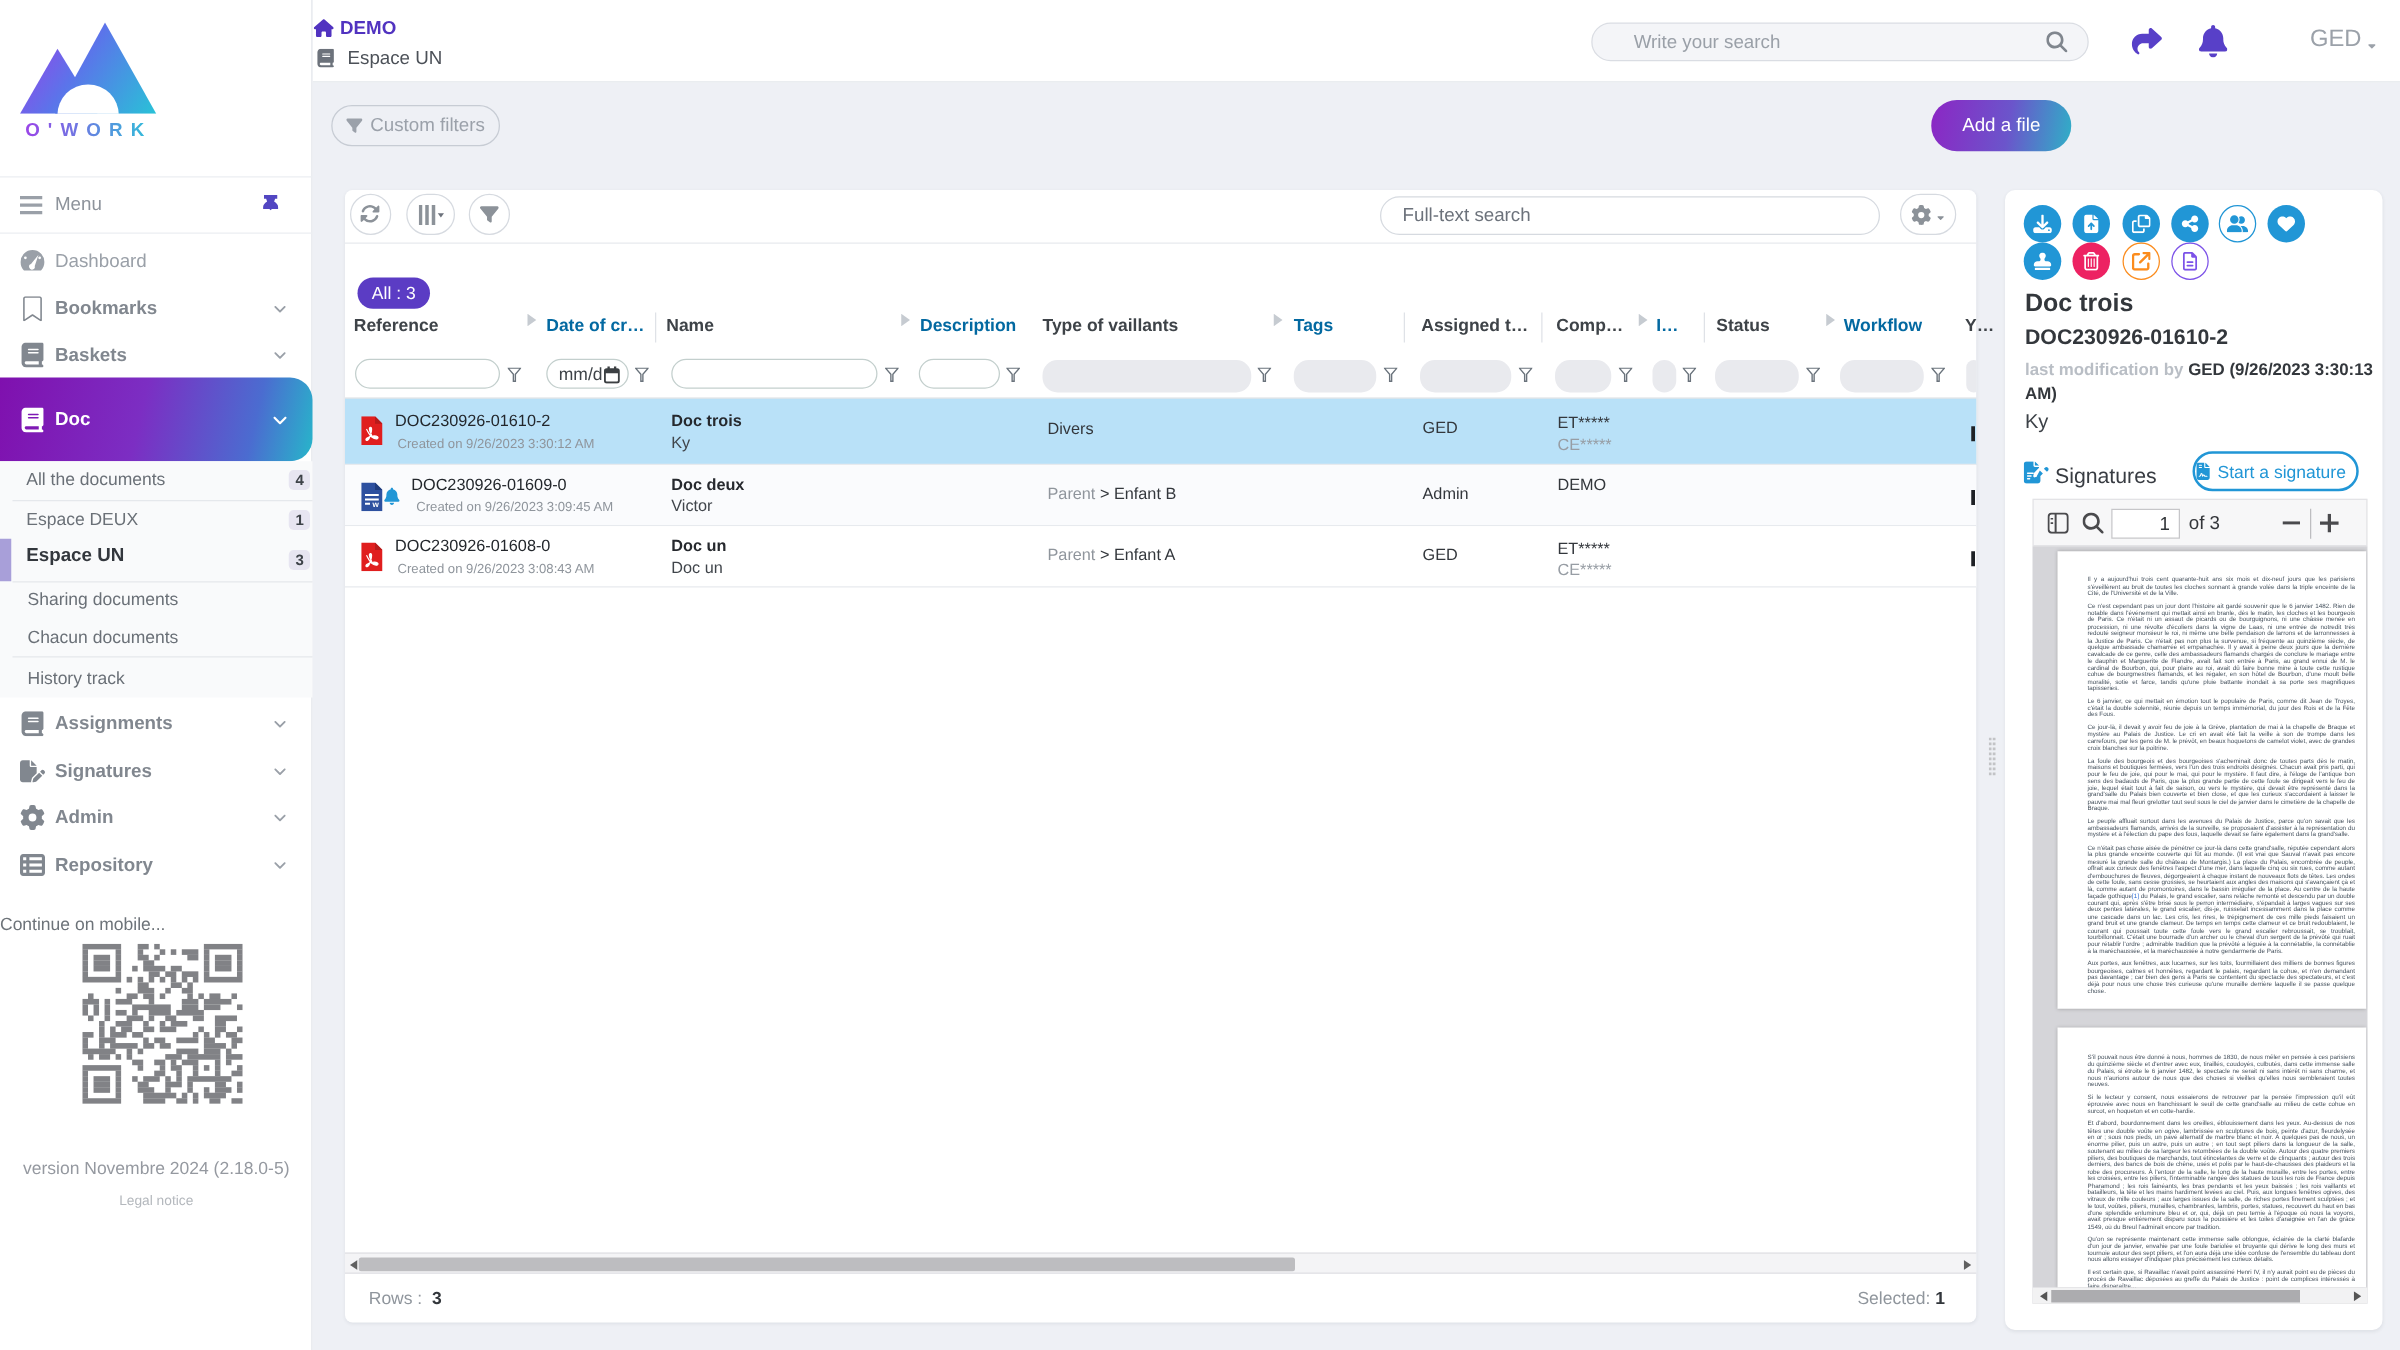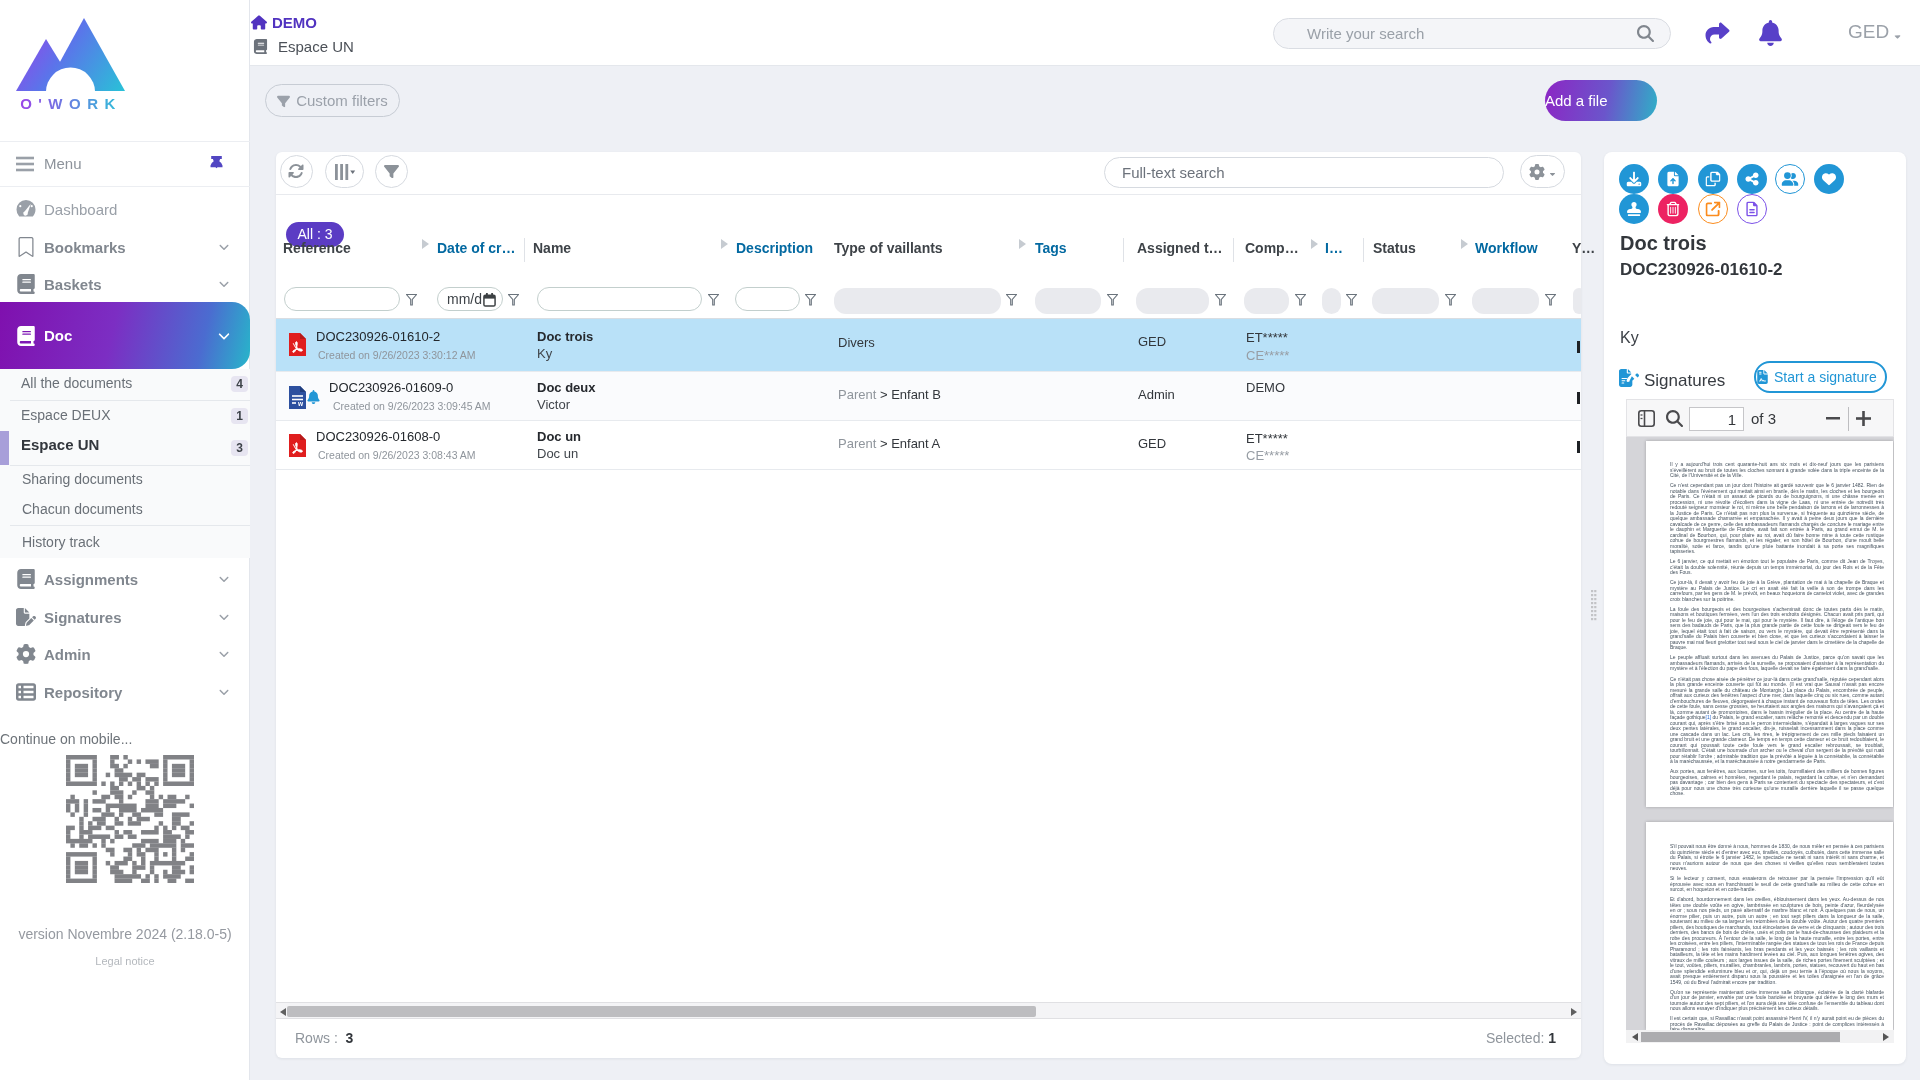--- a/index.html
+++ b/index.html
@@ -18,21 +18,21 @@
 #submenu { position:absolute; left:0; top:369px; width:250px; height:189px; background:#f9fafb; font-size:14px; color:#6a7077; }
 .subitem { position:absolute; left:0; width:250px; }
 .badge { position:absolute; right:2px; top:50%; transform:translateY(-50%); background:#e7e5f1; color:#3e4349; font-size:12px; font-weight:bold; border-radius:4px; padding:1px 5px; }
 .subdiv { position:absolute; left:10px; width:240px; border-top:1px solid #e5e8ec; }
 #qrwrap { position:absolute; left:63px; top:755px; }
 
 #tophead { position:absolute; left:0; top:0; width:1670px; height:66px; background:#fff; border-bottom:1px solid #e4e7ec; }
 #searchpill { position:absolute; left:1023px; top:18px; width:398px; height:31px; border:1px solid #dadde3; border-radius:16px; background:#f4f5f8; color:#9aa0a8; font-size:15px; line-height:29px; padding-left:33px; }
 
 #custfilter { position:absolute; left:15px; top:84px; width:135px; height:33px; border:1px solid #c7ccd4; border-radius:17px; color:#9ba1aa; font-size:15px; line-height:31px; text-align:center; }
-.gbtn { position:absolute; top:80px; height:41px; border-radius:21px; background:linear-gradient(100deg,#8c26c4 0%,#6b55cb 55%,#2fb0c7 100%); color:#fff; font-size:15px; text-align:left; line-height:41px; }
+.gbtn { position:absolute; top:80px; height:41px; border-radius:21px; background:linear-gradient(100deg,#8c26c4 0%,#6b55cb 55%,#2fb0c7 100%); color:#fff; font-size:15px; text-align:center; line-height:41px; }
 
 #card { position:absolute; left:26px; top:152px; width:1305px; height:906px; background:#fff; border-radius:6px; box-shadow:0 1px 3px rgba(40,50,70,.08); }
 .toolbtn { position:absolute; top:3px; width:33px; height:33px; border:1px solid #d6dae0; border-radius:17px; }
 #ftsearch { position:absolute; left:828px; top:5px; width:400px; height:31px; border:1px solid #d6dae0; border-radius:16px; color:#6c727b; font-size:15px; line-height:29px; padding-left:17px; }
 #allpill { position:absolute; left:10px; top:70px; width:58px; height:25px; background:#5b3cc4; border-radius:13px; color:#fff; font-size:14px; text-align:center; line-height:25px; }
 .th { position:absolute; top:4px; font-size:14px; font-weight:bold; color:#3e4348; white-space:nowrap; }
 .th.gray { color:#0369a1; }
 .sortarr { position:absolute; top:3px; width:9px; height:10px; }
 .coldiv { position:absolute; top:2px; height:24px; border-left:1px solid #dfe2e7; }
 .fpill { position:absolute; top:0; height:24px; border:1px solid #c3cfcd; border-radius:12px; background:#fff; }
@@ -450,21 +450,21 @@
     <div class="toolbtn" style="left:1244px;width:45px">
       <svg style="margin:8px 0 0 8px" width="16" height="16" viewBox="0 0 512 512">
           <path fill="#8c9299" d="M495.9 166.6c3.2 8.7 .5 18.4-6.4 24.6l-43.3 39.4c1.1 8.3 1.7 16.8 1.7 25.4s-.6 17.1-1.7 25.4l43.3 39.4c6.9 6.2 9.6 15.9 6.4 24.6c-4.4 11.9-9.7 23.3-15.8 34.3l-4.7 8.1c-6.6 11-14 21.4-22.1 31.2c-5.9 7.2-15.7 9.6-24.5 6.8l-55.7-17.7c-13.4 10.3-28.2 18.9-44 25.4l-12.5 57.1c-2 9.1-9 16.3-18.2 17.8c-13.8 2.3-28 3.5-42.5 3.5s-28.7-1.2-42.5-3.5c-9.2-1.5-16.2-8.7-18.2-17.8l-12.5-57.1c-15.8-6.5-30.6-15.1-44-25.4L83.1 425.9c-8.8 2.8-18.6 .3-24.5-6.8c-8.1-9.8-15.5-20.2-22.1-31.2l-4.7-8.1c-6.1-11-11.4-22.4-15.8-34.3c-3.2-8.7-.5-18.4 6.4-24.6l43.3-39.4C64.6 273.1 64 264.6 64 256s.6-17.1 1.7-25.4L22.4 191.2c-6.9-6.2-9.6-15.9-6.4-24.6c4.4-11.9 9.7-23.3 15.8-34.3l4.7-8.1c6.6-11 14-21.4 22.1-31.2c5.9-7.2 15.7-9.6 24.5-6.8l55.7 17.7c13.4-10.3 28.2-18.9 44-25.4l12.5-57.1c2-9.1 9-16.3 18.2-17.8C227.3 1.2 241.5 0 256 0s28.7 1.2 42.5 3.5c9.2 1.5 16.2 8.7 18.2 17.8l12.5 57.1c15.8 6.5 30.6 15.1 44 25.4l55.7-17.7c8.8-2.8 18.6-.3 24.5 6.8c8.1 9.8 15.5 20.2 22.1 31.2l4.7 8.1c6.1 11 11.4 22.4 15.8 34.3zM256 336a80 80 0 1 0 0-160 80 80 0 1 0 0 160z"></path>
         </svg>
       <svg style="position:absolute;right:7px;top:14px" width="9" height="8" viewBox="0 0 320 512">
           <path fill="#8c9299" d="M137.4 374.6c12.5 12.5 32.8 12.5 45.3 0l128-128c9.2-9.2 11.9-22.9 6.9-34.9s-16.6-19.8-29.6-19.8L32 192c-12.9 0-24.6 7.8-29.6 19.8s-2.2 25.7 6.9 34.9l128 128z"></path>
         </svg>
     </div>
     <div class="abs" style="left:0;top:42px;width:1305px;border-top:1px solid #e8eaee"></div>
     <div id="allpill">All : 3</div>
-    <div id="theader" class="abs" style="left:0;top:84px;width:1549px;height:30px;overflow:hidden">
+    <div id="theader" class="abs" style="left:0;top:96px;width:1549px;height:30px;overflow:hidden">
       <span class="th" style="left:7px">Reference</span>
       <svg class="sortarr" style="left:145px" viewBox="0 0 9 10">
           <path fill="#c6cbd1" d="M1 0 L8 5 L1 10 Z"></path>
         </svg>
       <span class="th gray" style="left:161px">Date of cr…</span>
       <div class="coldiv" style="left:248px"></div>
       <span class="th" style="left:257px">Name</span>
       <svg class="sortarr" style="left:444px" viewBox="0 0 9 10">
           <path fill="#c6cbd1" d="M1 0 L8 5 L1 10 Z"></path>
         </svg>
@@ -678,20 +678,21 @@
           <path fill="#fb8c1e" d="M320 0c-17.7 0-32 14.3-32 32s14.3 32 32 32h82.7L201.4 265.4c-12.5 12.5-12.5 32.8 0 45.3s32.8 12.5 45.3 0L448 109.3V192c0 17.7 14.3 32 32 32s32-14.3 32-32V32c0-17.7-14.3-32-32-32H320zM80 32C35.8 32 0 67.8 0 112V432c0 44.2 35.8 80 80 80H400c44.2 0 80-35.8 80-80V320c0-17.7-14.3-32-32-32s-32 14.3-32 32V432c0 8.8-7.2 16-16 16H80c-8.8 0-16-7.2-16-16V112c0-8.8 7.2-16 16-16H192c17.7 0 32-14.3 32-32s-14.3-32-32-32H80z"></path>
         </svg>
       </div>
     <div class="cbtn" style="left:132.5px;top:41.5px;border:1.5px solid #7c52e8">
         <svg width="13" height="15" viewBox="0 0 384 512">
           <path fill="#7c52e8" d="M64 464c-8.8 0-16-7.2-16-16V64c0-8.8 7.2-16 16-16H224v80c0 17.7 14.3 32 32 32h80V448c0 8.8-7.2 16-16 16H64zM64 0C28.7 0 0 28.7 0 64V448c0 35.3 28.7 64 64 64H320c35.3 0 64-28.7 64-64V154.5c0-17-6.7-33.3-18.7-45.3L274.7 18.7C262.7 6.7 246.5 0 229.5 0H64zm56 256c-13.3 0-24 10.7-24 24s10.7 24 24 24H264c13.3 0 24-10.7 24-24s-10.7-24-24-24H120zm0 96c-13.3 0-24 10.7-24 24s10.7 24 24 24H264c13.3 0 24-10.7 24-24s-10.7-24-24-24H120z"></path>
         </svg>
       </div>
     <div class="abs" style="left:16px;top:80px;font-size:20px;font-weight:bold;color:#33373c">Doc trois</div>
     <div class="abs" style="left:16px;top:108px;font-size:17px;font-weight:bold;color:#33373c">DOC230926-01610-2</div>
+    <div class="abs" style="left:16px;top:134px;width:292px;font-size:13.5px;font-weight:bold;color:#33373c;line-height:19px"><span style="white-space:nowrap"><span style="color:#b9bec5">last modification by </span>GED (9/26/2023 3:30:13</span><br>AM)</div>
     <div class="abs" style="left:16px;top:177px;font-size:16px;color:#3c4147">Ky</div>
     <svg class="abs" style="left:15px;top:217px" width="20" height="18" viewBox="0 0 576 512">
         <path fill="#2196d6" d="M64 0C28.7 0 0 28.7 0 64V448c0 35.3 28.7 64 64 64H320c35.3 0 64-28.7 64-64V291.9l-50.3 50.3c-3.9 3.9-8.8 6.7-14.1 8.2l-61.8 17.7c-10.8 3.1-22.4 .1-30.3-7.8s-10.9-19.5-7.8-30.3l17.7-61.8c1.5-5.3 4.3-10.2 8.2-14.1L352 147.1V128H256c-17.7 0-32-14.3-32-32V0H64zM256 0V96h96L256 0zM88 256H216c8.8 0 16 7.2 16 16s-7.2 16-16 16H88c-8.8 0-16-7.2-16-16s7.2-16 16-16zm0 64h80c8.8 0 16 7.2 16 16s-7.2 16-16 16H88c-8.8 0-16-7.2-16-16s7.2-16 16-16zm0 64h48c8.8 0 16 7.2 16 16s-7.2 16-16 16H88c-8.8 0-16-7.2-16-16s7.2-16 16-16zM549.8 139.7c-15.6-15.6-40.9-15.6-56.6 0l-29.4 29.4 71 71 29.4-29.4c15.6-15.6 15.6-40.9 0-56.6l-14.4-14.4zM311.9 321c-4.1 4.1-7 9.2-8.4 14.9l-12.4 49.7 49.7-12.4c5.6-1.4 10.8-4.3 14.9-8.4L441.1 279.2l-71-71L311.9 321z"></path>
       </svg>
     <span class="abs" style="left:40px;top:219px;font-size:17px;color:#383c42">Signatures</span>
     <div class="abs" style="left:150px;top:209px;width:133px;height:32px;border:2px solid #2196d6;border-radius:17px;color:#2196d6;font-size:14px;line-height:29px;text-align:left"><svg style="vertical-align:-2px;margin-right:5px" width="13" height="14" viewBox="0 0 384 512">
           <path fill="#2196d6" d="M64 0C28.7 0 0 28.7 0 64V448c0 35.3 28.7 64 64 64H320c35.3 0 64-28.7 64-64V160H256c-17.7 0-32-14.3-32-32V0H64zM256 0V128H384L256 0zM80 64h64c8.8 0 16 7.2 16 16s-7.2 16-16 16H80c-8.8 0-16-7.2-16-16s7.2-16 16-16zm0 64h64c8.8 0 16 7.2 16 16s-7.2 16-16 16H80c-8.8 0-16-7.2-16-16s7.2-16 16-16zm54.2 253.8c-6.1 20.3-24.8 34.2-46 34.2H80c-8.8 0-16-7.2-16-16s7.2-16 16-16h8.2c7.1 0 13.3-4.6 15.3-11.4l14.9-49.5c3.4-11.3 13.8-19.1 25.6-19.1s22.2 7.7 25.6 19.1l11.6 38.6c7.4-6.2 16.8-9.7 26.8-9.7c15.9 0 30.4 9 37.5 23.2l4.4 8.8H304c8.8 0 16 7.2 16 16s-7.2 16-16 16H240c-6.1 0-11.6-3.4-14.3-8.8l-8.8-17.7c-1.7-3.4-5.1-5.5-8.8-5.5s-7.2 2.1-8.8 5.5l-8.8 17.7c-2.9 5.9-9.2 9.4-15.7 8.8s-12.1-5.1-13.9-11.3L152 330.4l-17.8 59.4z"></path>
         </svg>Start a signature</div>
     <div id="pdfbar">
       <svg class="abs" style="left:11px;top:10px" width="17" height="17" viewBox="0 0 17 17">

